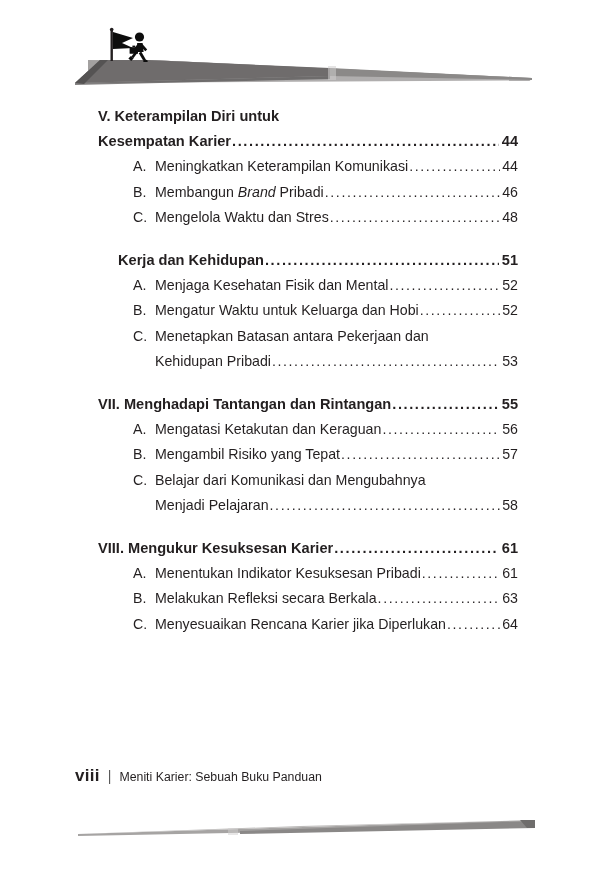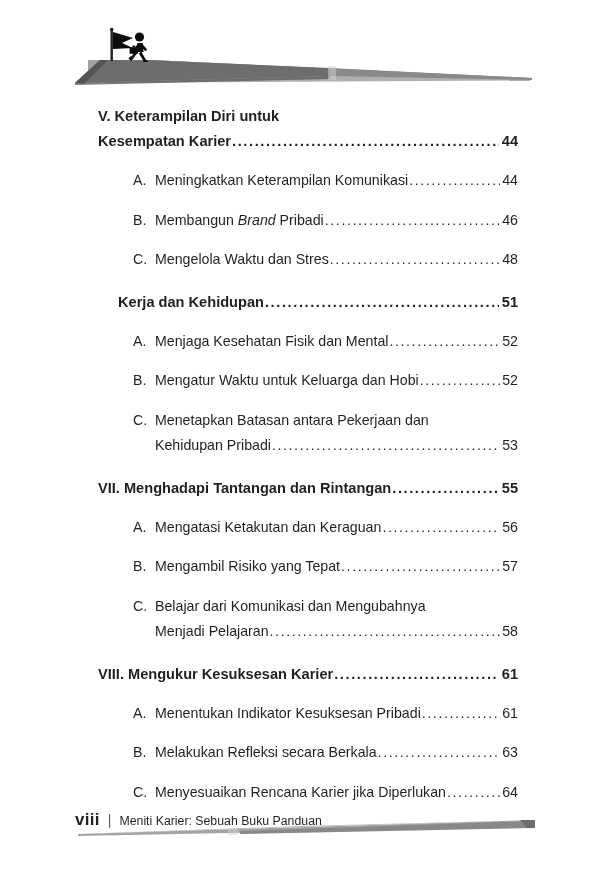--- a/index.html
+++ b/index.html
@@ -80,21 +80,20 @@
     color: #231f20;
     padding-left: 35px;
     white-space: nowrap;
   }
   .sub .marker {
     flex: 0 0 22px;
   }
   .sub-body {
     flex: 1 1 auto;
     min-width: 0;
-    margin-top: 14px;
   }
   .sub-row {
     display: flex;
     align-items: baseline;
     white-space: nowrap;
   }
   .sub-row .stext {
     flex: 0 0 auto;
   }
   .sub-row .leader {
@@ -113,21 +112,21 @@
     flex: 1 1 auto;
   }
   em.ital {
     font-style: italic;
   }
 
   
   .footer {
     position: absolute;
     left: 75px;
-    top: 810px;
+    top: 766px;
     display: flex;
     align-items: baseline;
     white-space: nowrap;
   }
   .footer .folio {
     font-weight: bold;
     font-size: 17px;
     letter-spacing: 0.3px;
     color: #231f20;
   }

